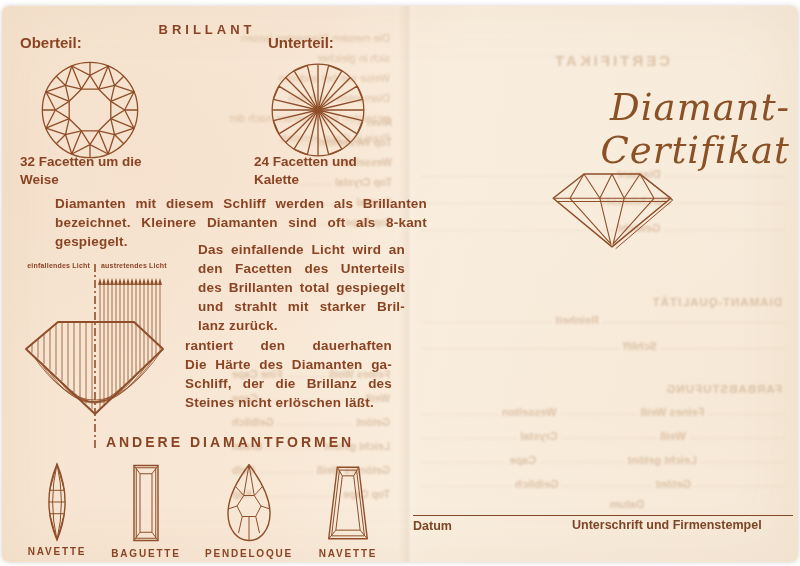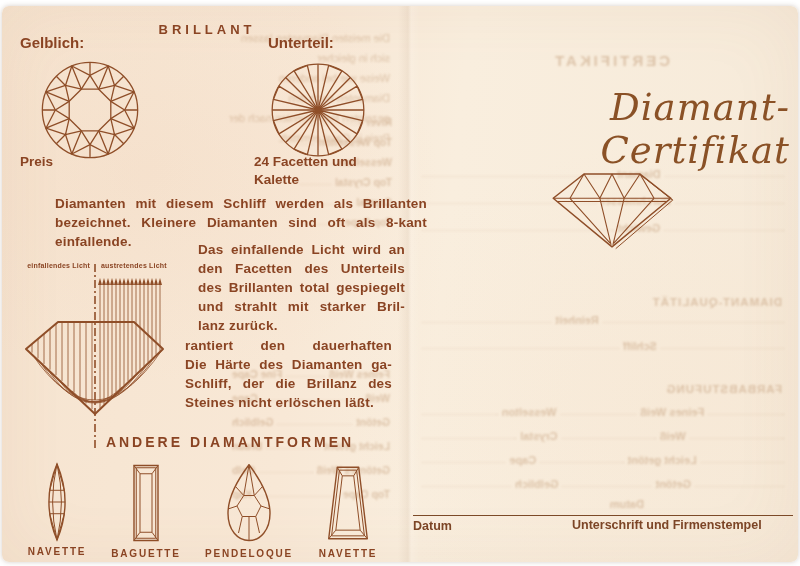--- a/index.html
+++ b/index.html
@@ -172,50 +172,51 @@
         <span class="g-word">Gelblich</span>
         <span class="g-dots"></span>
       </div>
     <div class="abs" style="left:150px;top:484px;width:90px;font-size:11px;font-weight:bold;">Datum</div>
   </div>
 
   <div class="fold"></div>
 
   <div class="abs ink b spaced" style="left:100px;top:16px;width:210px;text-align:center;font-size:13px;">BRILLANT</div>
 
-  <div class="abs ink b" style="left:18px;top:28px;font-size:15px;">Gelblich:</div>
+  <div class="abs ink b" style="left:18px;top:28px;font-size:15px;">Oberteil:</div>
   <div class="abs ink b" style="left:266px;top:28px;font-size:15px;">Unterteil:</div>
 
   <svg class="abs" style="left:36px;top:52px;" width="104" height="104" viewBox="0 0 120 120" fill="none" stroke="#8f4e28" stroke-width="1.3" stroke-linejoin="round">
     <circle cx="60" cy="60" r="55"></circle>
     <polygon points="84,70 70,84 50,84 36,70 36,50 50,36 70,36 84,50"></polygon>
     <polygon points="84,70 88.3,88.3 70,84 60,100 50,84 31.7,88.3 36,70 20,60 36,50 31.7,31.7 50,36 60,20 70,36 88.3,31.7 84,50 100,60"></polygon>
     <polygon points="100,60 110.8,81 88.3,88.3 81,110.8 60,100 39,110.8 31.7,88.3 9.2,81 20,60 9.2,39 31.7,31.7 39,9.2 60,20 81,9.2 88.3,31.7 110.8,39"></polygon>
     <path d="M84,70 L110.8,81 M70,84 L81,110.8 M50,84 L39,110.8 M36,70 L9.2,81 M36,50 L9.2,39 M50,36 L39,9.2 M70,36 L81,9.2 M84,50 L110.8,39"></path>
     <path d="M100,60 L115,60 M88.3,88.3 L98.9,98.9 M60,100 L60,115 M31.7,88.3 L21.1,98.9 M20,60 L5,60 M31.7,31.7 L21.1,21.1 M60,20 L60,5 M88.3,31.7 L98.9,21.1"></path>
   </svg>
 
   <svg class="abs" style="left:266px;top:54px;" width="100" height="100" viewBox="0 0 120 120" fill="none" stroke="#8f4e28" stroke-width="1.3" stroke-linejoin="round">
     <circle cx="60" cy="60" r="55"></circle>
     <path d="M5,60 L115,60 M60,5 L60,115 M21.1,21.1 L98.9,98.9 M21.1,98.9 L98.9,21.1"></path>
     <path d="M60,60 L113.5,72.8 L106.9,88.7 Z M60,60 L88.7,106.9 L72.8,113.5 Z M60,60 L47.2,113.5 L31.3,106.9 Z M60,60 L13.1,88.7 L6.5,72.8 Z M60,60 L6.5,47.2 L13.1,31.3 Z M60,60 L31.3,13.1 L47.2,6.5 Z M60,60 L72.8,6.5 L88.7,13.1 Z M60,60 L106.9,31.3 L113.5,47.2 Z"></path>
   </svg>
 
   <div class="abs caption" style="left:18px;top:147px;width:170px;">
-    <div>Preis</div>
+    <div>32 Facetten um die</div>
+    <div>Weise</div>
   </div>
   <div class="abs caption" style="left:252px;top:147px;width:140px;">
     <div>24 Facetten und</div>
     <div>Kalette</div>
   </div>
 
   <div class="abs body-text" style="left:18px;top:188px;width:372px;margin-left:35px;">
     <div class="jl">Diamanten mit diesem Schliff werden als Brillanten</div>
     <div class="jl">bezeichnet. Kleinere Diamanten sind oft als 8-kant</div>
-    <div>einfallende.</div>
+    <div>gespiegelt.</div>
   </div>
 
   <div class="abs" style="left:14px;top:252px;width:165px;height:198px;">
     <div class="abs light-label" style="left:0;top:4px;width:74px;text-align:right;">einfallendes Licht</div>
     <div class="abs light-label" style="left:85px;top:4px;width:80px;">austretendes Licht</div>
     <svg class="abs" style="left:0;top:0;" width="165" height="198" viewBox="0 0 165 198" fill="none" stroke="#8f4e28" stroke-linejoin="round">
       <line x1="79" y1="6" x2="79" y2="190" stroke-width="1.6" stroke-dasharray="8 3 2 3"></line>
       <g id="left-rays" stroke-width="0.8">
           <line x1="16" y1="85.9375" x2="16" y2="94.65217391304348"></line>
           <line x1="22" y1="80.875" x2="22" y2="100.30434782608695"></line>

